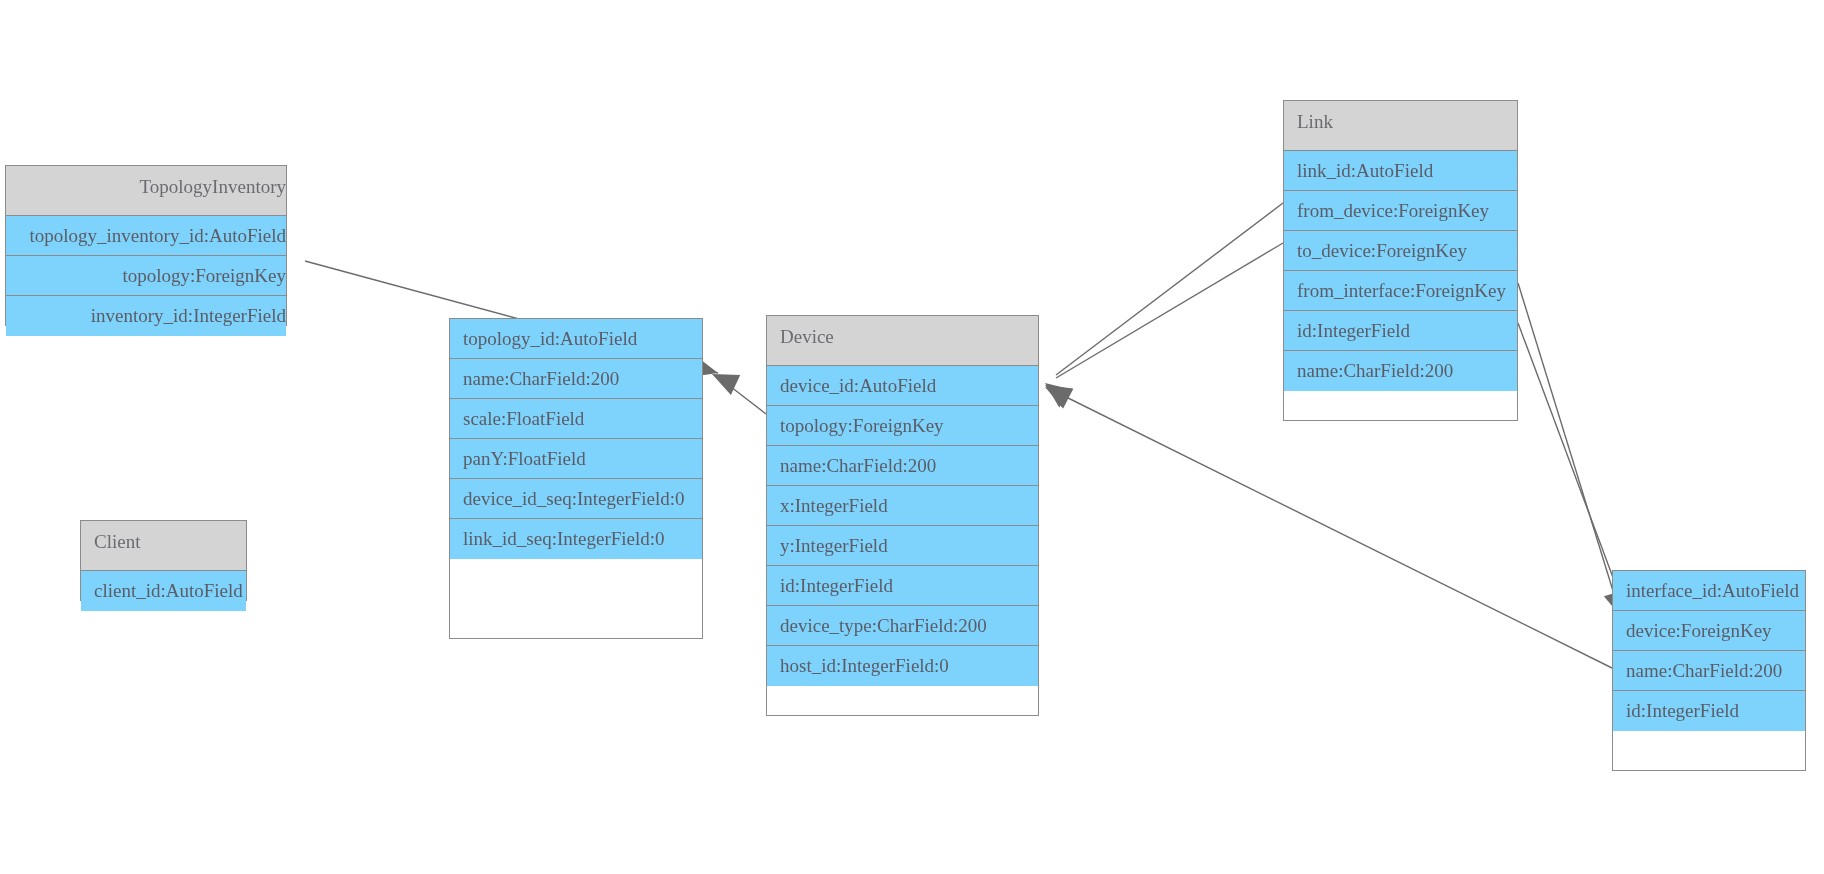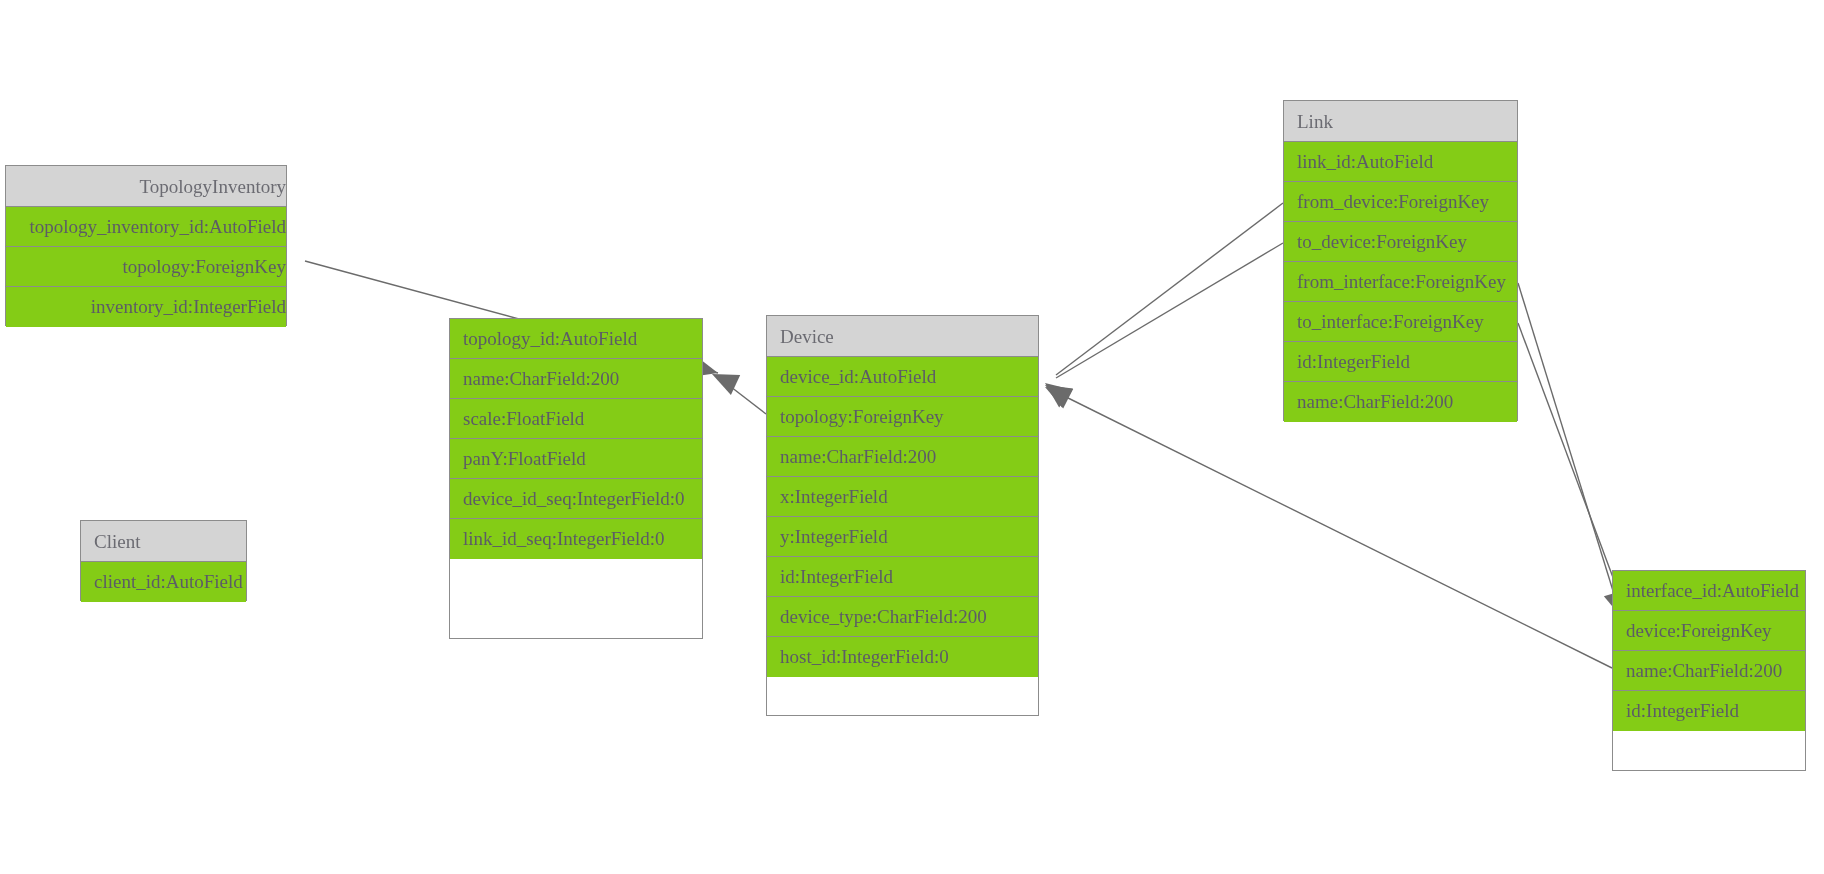--- a/index.html
+++ b/index.html
@@ -27,42 +27,42 @@
   .entity {
     position: absolute;
     box-sizing: border-box;
     border: 1px solid #8c8c8c;
     background: #ffffff;
   }
   .entity-header {
     box-sizing: border-box;
     background: #d4d4d4;
     border-bottom: 1px solid #8c8c8c;
-    height: 41px;
+    height: 50px;
     line-height: 41px;
     padding: 0 0 0 13px;
     font-size: 19px;
     color: #6b6b72;
     white-space: nowrap;
     overflow: hidden;
   }
   .entity-fields {
     box-sizing: border-box;
   }
   .entity-field {
     box-sizing: border-box;
     height: 40px;
     line-height: 40px;
     padding: 0 0 0 13px;
     font-size: 19px;
     color: #5c5c66;
     white-space: nowrap;
     overflow: hidden;
     border-bottom: 1px solid #8c8c8c;
-    background: #84cc16;
+    background: #7dd3fc;
   }
   .entity-field:last-child {
     border-bottom: none;
   }
 </style>
 </head>
 <body>
 
 <div id="canvas">
 
@@ -135,21 +135,20 @@
           <div class="entity-field">host_id:IntegerField:0</div>
         </div>
       </div>
       <div class="entity" style="left: 1283px; top: 100px; width: 235px; height: 321px;">
         <div class="entity-header">Link</div>
         <div class="entity-fields">
           <div class="entity-field">link_id:AutoField</div>
           <div class="entity-field">from_device:ForeignKey</div>
           <div class="entity-field">to_device:ForeignKey</div>
           <div class="entity-field">from_interface:ForeignKey</div>
-          <div class="entity-field">to_interface:ForeignKey</div>
           <div class="entity-field">id:IntegerField</div>
           <div class="entity-field">name:CharField:200</div>
         </div>
       </div>
       <div class="entity" style="left: 1612px; top: 570px; width: 194px; height: 201px;">
         <div class="entity-fields">
           <div class="entity-field">interface_id:AutoField</div>
           <div class="entity-field">device:ForeignKey</div>
           <div class="entity-field">name:CharField:200</div>
           <div class="entity-field">id:IntegerField</div>

